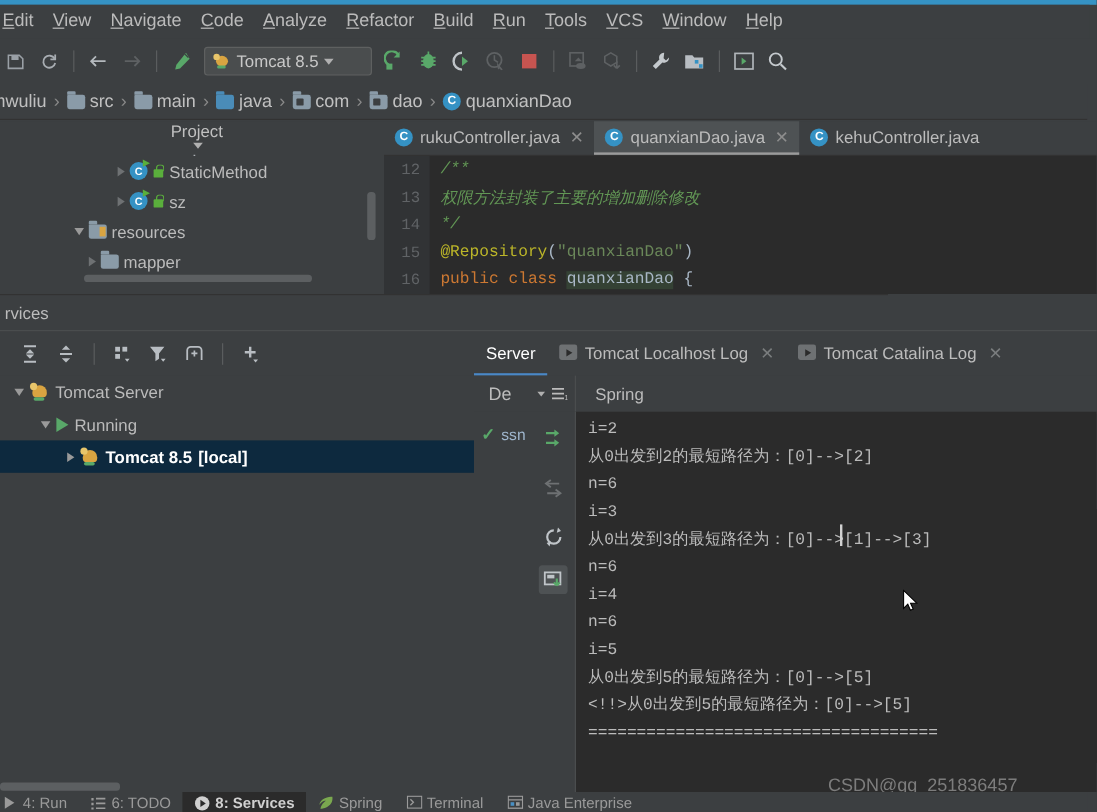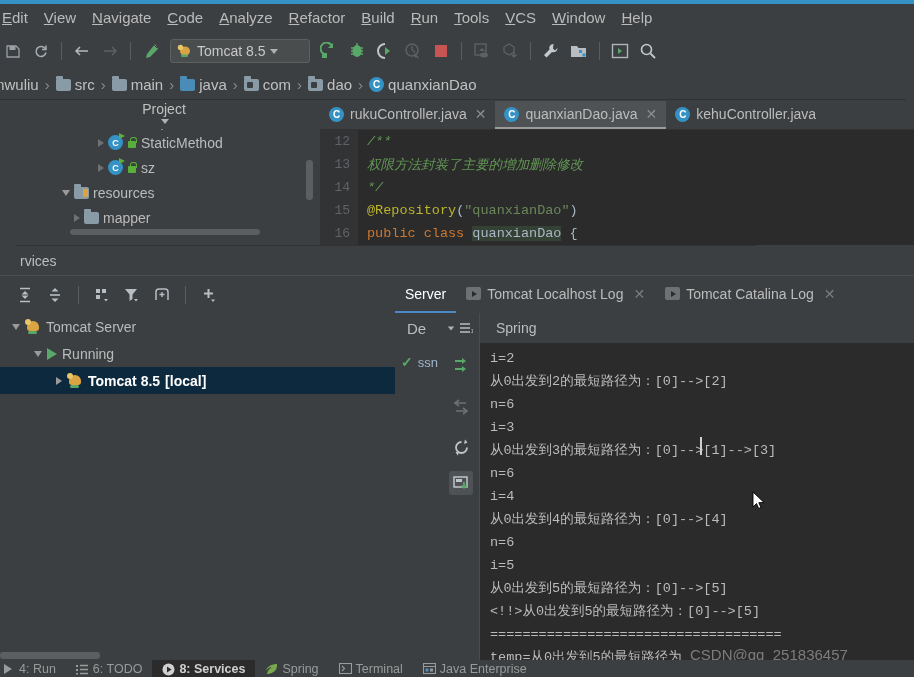--- a/index.html
+++ b/index.html
@@ -185,21 +185,21 @@
   .c-comment { color:#629755; font-style:italic; }
   .c-anno { color:#bbb529; }
   .c-str  { color:#6a8759; }
   .c-kw   { color:#cc7832; }
   .c-plain{ color:#a9b7c6; }
   .c-id   { color:#a9b7c6; }
   .hl-ident { background:#344134; }
 
   
   .svc-title {
-    position:absolute; left:16px; top:245px; width:740px; height:30px;
+    position:absolute; left:0; top:245px; width:740px; height:30px;
     background:#3c3f41; display:flex; align-items:center;
     padding-left: 4px;
     border-top:1px solid #323232;
   }
   .svc-title .t { color:#bcbcbc; font-size:14px; }
 
   
   .svc-toolbar {
     position:absolute; left:0; top:275px; width:395px; height:38px;
     background:#3c3f41; display:flex; align-items:center; gap:4px;
@@ -752,27 +752,25 @@
 
 <div class="out-top-rule"></div>
 <div class="console-out" id="console-out">
     <div class="out-line">i=2</div>
     <div class="out-line">从0出发到2的最短路径为：[0]--&gt;[2]</div>
     <div class="out-line">n=6</div>
     <div class="out-line">i=3</div>
     <div class="out-line">从0出发到3的最短路径为：[0]--&gt;[1]--&gt;[3]</div>
     <div class="out-line">n=6</div>
     <div class="out-line">i=4</div>
-    <div class="out-line">从0出发到4的最短路径为：[0]--&gt;[4]</div>
     <div class="out-line">n=6</div>
     <div class="out-line">i=5</div>
     <div class="out-line">从0出发到5的最短路径为：[0]--&gt;[5]</div>
     <div class="out-line">&lt;!!&gt;从0出发到5的最短路径为：[0]--&gt;[5]</div>
     <div class="out-line">====================================</div>
-    <div class="out-line">temp=从0出发到5的最短路径为</div>
   </div>
 <div class="caret-bar"></div>
 
 <div class="watermark">CSDN@qq_251836457</div>
 
 <div class="cursor">
   <svg width="13" height="19" viewBox="0 0 13 19">
       <path d="M1 1l0 15 3.5-3.5 2.2 5 2.3-1-2.2-4.8 5.2-.2z" fill="#ffffff" stroke="#000000" stroke-width="0.9"></path>
     </svg>
 </div>

